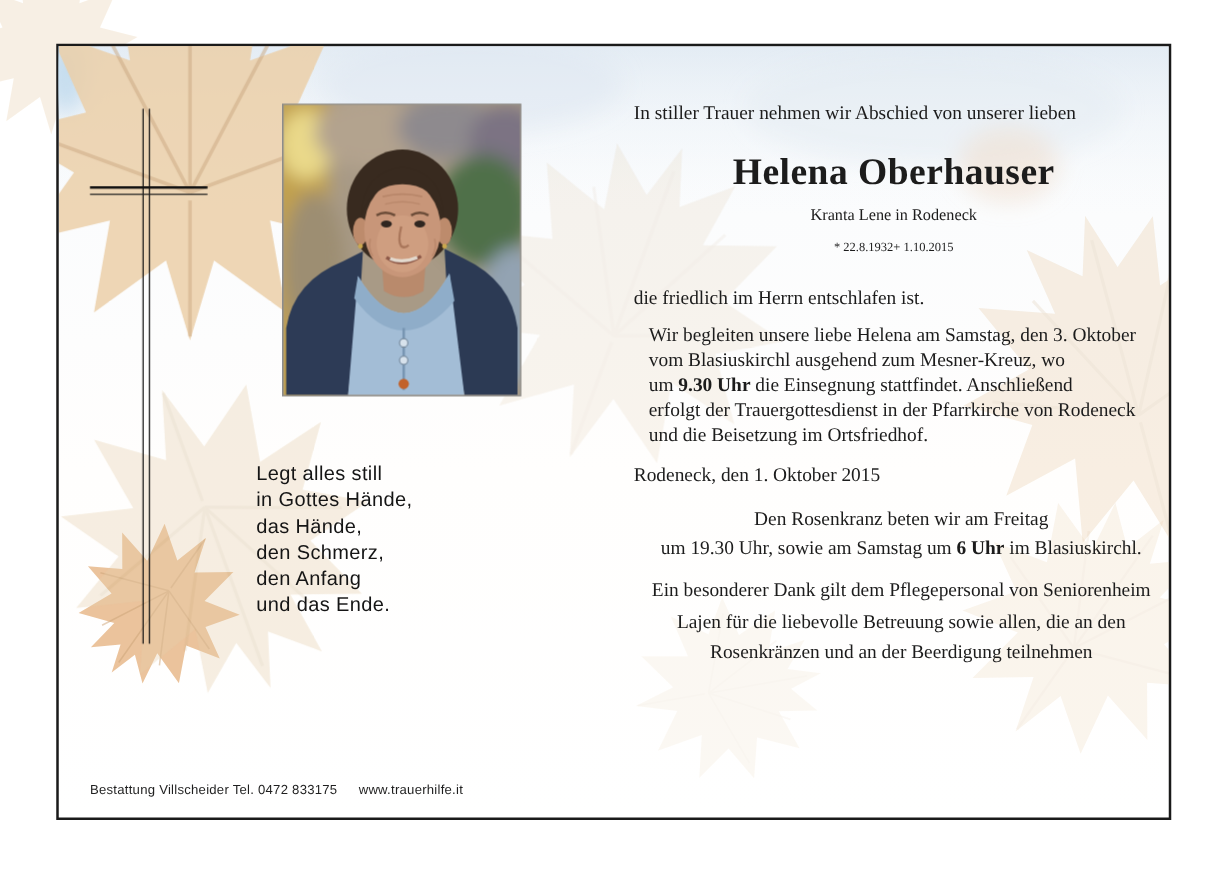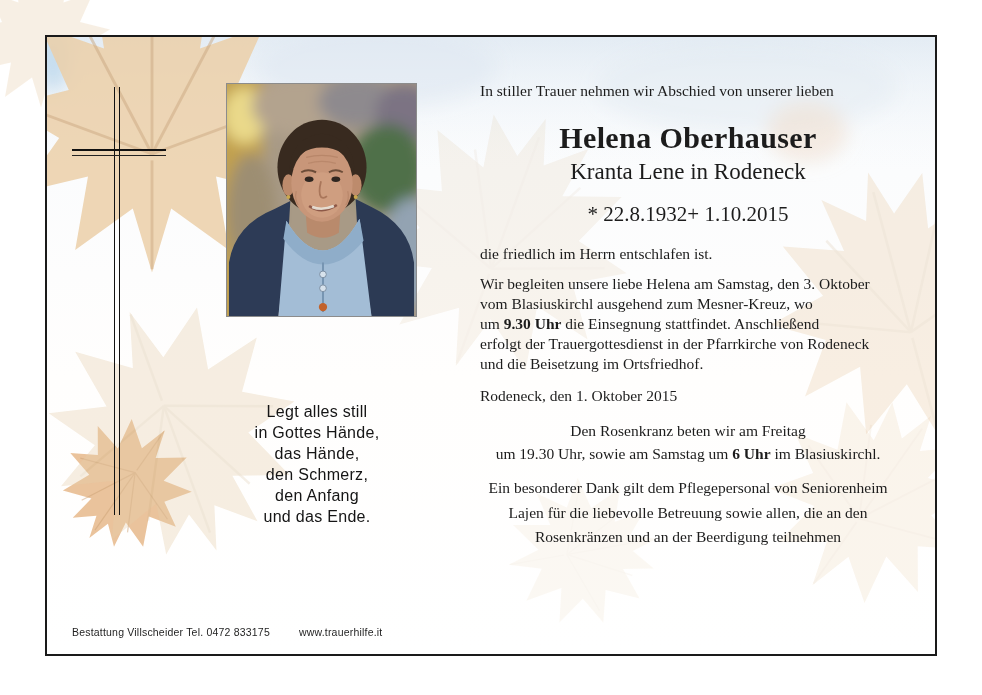--- a/index.html
+++ b/index.html
@@ -25,52 +25,52 @@
   .cross-h{
     position:absolute;left:25px;top:112px;width:94px;height:4px;
     border-top:2px solid #111;border-bottom:1px solid #222;
   }
   .photo{
     position:absolute;left:179px;top:46px;width:191px;height:234px;
     border:1px solid #8c8c8c;box-sizing:border-box;background:#a89a86;
   }
   .photo svg{display:block;width:100%;height:100%;}
   .poem{
-    position:absolute;left:158px;top:364px;width:224px;
-    text-align:center;font-family:"Liberation Sans", sans-serif;
+    position:absolute;left:158px;top:332px;width:224px;
+    text-align:left;font-family:"Liberation Sans", sans-serif;
     font-size:16px;line-height:21px;color:#151515;letter-spacing:.3px;
   }
   .right-col{
-    position:absolute;left:433px;top:44px;width:416px;
+    position:absolute;left:460px;top:44px;width:416px;
     font-size:15.5px;line-height:20px;color:#1c1c1c;
   }
   .right-col p{margin:0;}
-  .nowrap{white-space:nowrap;}
+  .nowrap{white-space:nowrap;margin-left:12px;}
   .intro{font-size:15.5px;}
   .name{
     font-size:30px;line-height:34px;font-weight:bold;text-align:center;
     margin-top:20px !important;letter-spacing:.4px;
   }
-  .nickname{font-size:23px;line-height:24px;text-align:center;margin-top:5px !important;}
+  .nickname{font-size:13px;line-height:24px;text-align:center;margin-top:5px !important;}
   .dates{
     display:flex;justify-content:center;
-    font-size:21px;line-height:22px;margin-top:19px;text-align:center;
+    font-size:10px;line-height:22px;margin-top:4px;text-align:center;
   }
   .passed{margin-top:19px !important;}
   .funeral{margin-top:10px !important;}
   .place-date{margin-top:12px !important;}
   .mourning-header{margin-top:11px !important;}
   .mourners{margin-top:11px !important;}
   .rosary{margin-top:13px !important;text-align:center;line-height:23px;}
   .thanks{margin-top:11px !important;text-align:center;line-height:24.5px;}
   .b{font-weight:bold;text-align:center;}
   .footer{
     position:absolute;left:25px;top:589px;
     font-family:"Liberation Sans", sans-serif;font-size:10.5px;color:#1f1f1f;
-    display:flex;gap:29px;letter-spacing:.2px;
+    display:flex;gap:17px;letter-spacing:.2px;
   }
 </style>
 </head>
 <body>
 
 <svg class="outside-leaf" viewBox="0 0 100 100">
   <path fill="#e8cda8" d="M50 3 L55 19 L68 8 L65 27 L85 20 L76 40 L96 45 L79 55 L91 72 L70 67 L74 90 L56 77 L50 97 L44 77 L26 90 L30 67 L9 72 L21 55 L4 45 L24 40 L15 20 L35 27 L32 8 L45 19 Z"></path>
 </svg>
 
 <div class="card">

